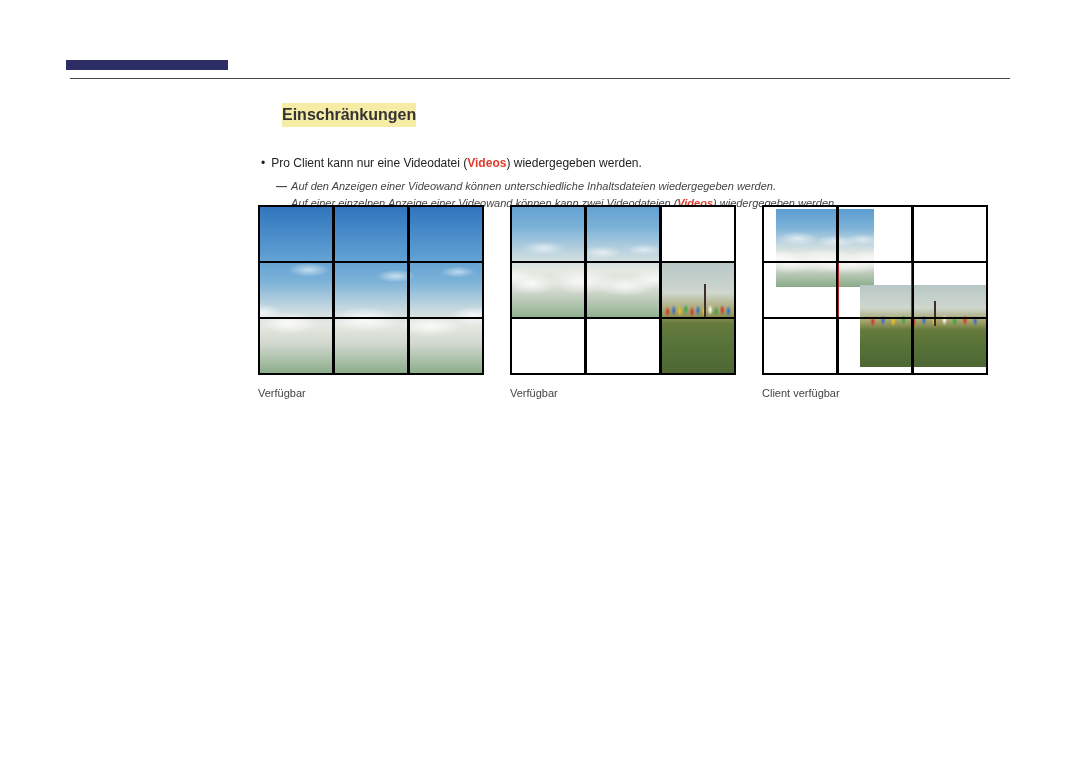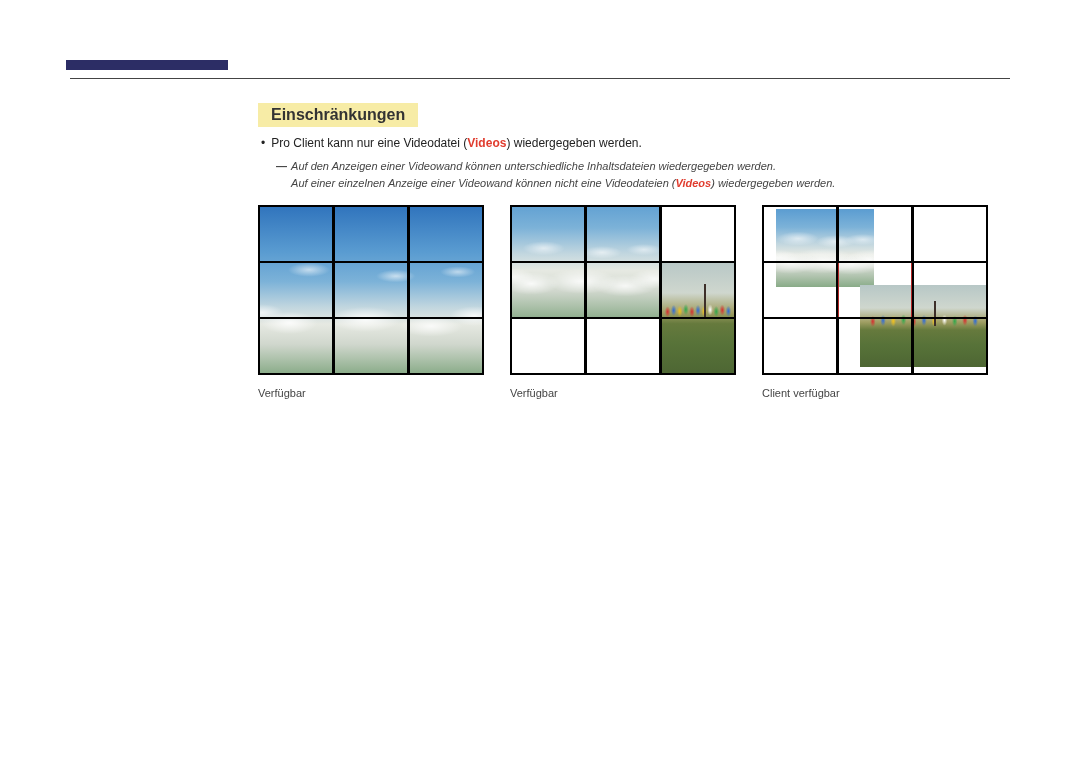--- a/index.html
+++ b/index.html
@@ -1,21 +1,21 @@
 <!DOCTYPE html>
 <html><head>
 <meta charset="utf-8">
 <style>
   html, body { margin:0; padding:0; font-family: "Segoe UI", Arial, sans-serif; background:#fff; width:1080px; }
   .page { width:1080px; height:763px; position:relative; box-sizing:border-box; padding:0 70px 0 70px; }
   .top-hr { position:absolute; left:70px; right:70px; top:70px; border:0; border-top:1px solid #444; }
   .accent-bar { position:absolute; left:66px; top:60px; width:162px; height:10px; background:#2c2d65; }
   .content { position:absolute; left:258px; top:103px; right:70px; }
-  .section-heading { display:inline-block; padding:3px 13px; font-weight:700; color:#333; font-size:16px; }
-  .bullet-line { margin-top:8px; font-size:12px; color:#222; line-height:1.4; }
+  .section-heading { display:inline-block; padding:3px 0; font-weight:700; color:#333; font-size:16px;margin-left:24px; }
+  .bullet-line { margin-top:28px; font-size:12px; color:#222; line-height:1.4; }
   .bullet-dot { display:inline-block; width:10px; text-align:center; vertical-align:top; }
   .sub-dash { margin-top:6px; font-size:11px; color:#444; line-height:1.6; padding-left:18px; }
   .dash { display:inline-block; width:12px; color:#444; vertical-align:top; font-weight:bold; }
   .kw { color:#e03c2e; font-weight:bold; }
 
   .panels { position:absolute; left:258px; top:205px; display:flex; gap:46px; }
   .grid-wrap { width:226px; height:170px; position:relative; }
   .panel-col { width:206px; }
   .caption { font-size:11px; color:#444; margin-top:12px; }
 
@@ -74,21 +74,21 @@
 
     <div class="bullet-line">
       <span class="bullet-dot">•</span>
       <span>Pro Client kann nur eine Videodatei (</span><span class="kw">Videos</span><span>) wiedergegeben werden.</span>
     </div>
 
     <div class="sub-dash">
       <span class="dash">―</span>
       <span style="display:inline-block; max-width:690px; vertical-align:top;font-style:italic;">
         <span>Auf den Anzeigen einer Videowand können unterschiedliche Inhaltsdateien wiedergegeben werden.</span><br>
-        <span>Auf einer einzelnen Anzeige einer Videowand können nicht eine Videodateien (</span><span class="kw">Videos</span><span>) wiedergegeben werden.</span>
+        <span>Auf einer einzelnen Anzeige einer Videowand können kann zwei Videodateien (</span><span class="kw">Videos</span><span>) wiedergegeben werden.</span>
       </span>
     </div>
   </div>
 
   <div class="panels">
 
     <div class="panel-col">
       <div class="grid-wrap">
 
         <div style="position:absolute; inset:0;">

